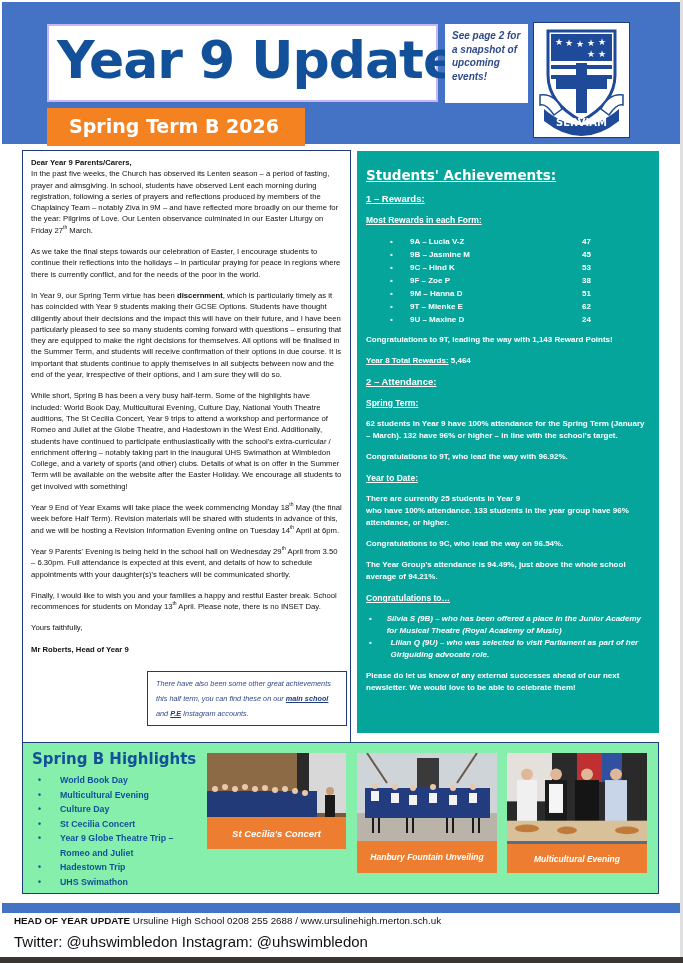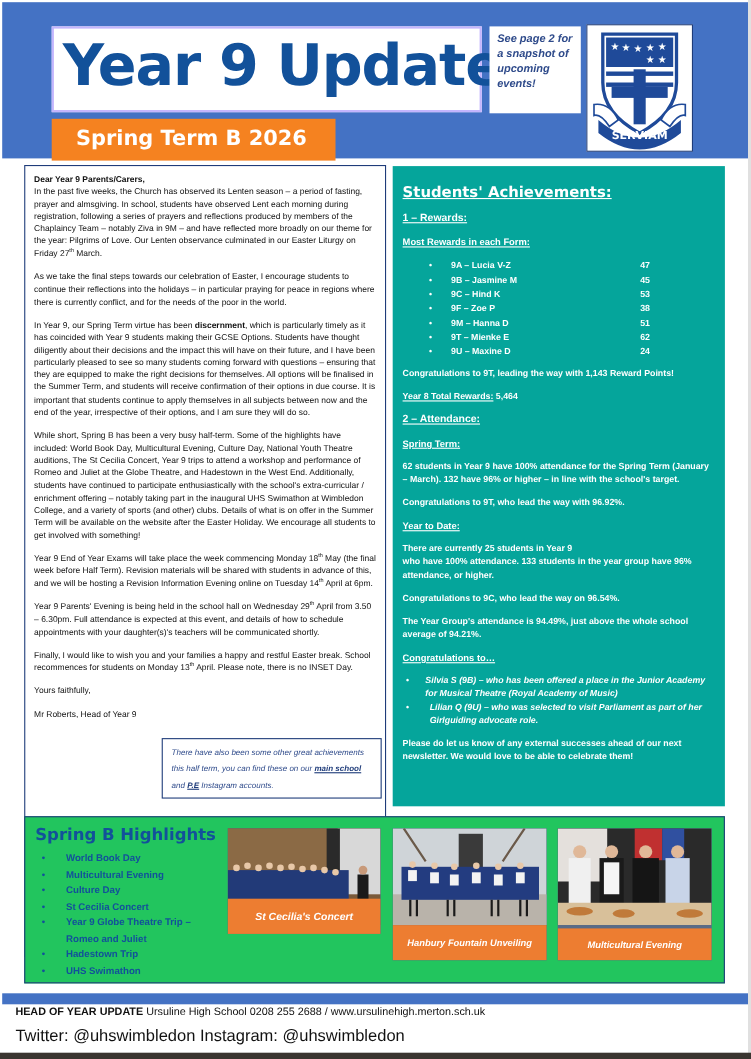--- a/index.html
+++ b/index.html
@@ -13,38 +13,38 @@
     .term-banner { position: absolute; left: 47px; top: 108px; width: 258px; height: 38px; background: #f58220; }
     .term-text { position: absolute; left: 22px; top: 7px; font-family: "DejaVu Sans", sans-serif; font-weight: bold; font-size: 19px; color: #fff; white-space: nowrap; }
     .note-box { position: absolute; left: 445px; top: 24px; width: 83px; height: 79px; background: #fff; text-decoration: underline; }
     .note-text { position: absolute; left: 7px; top: 5px; width: 74px; font-size: 10px; font-weight: bold; font-style: italic; color: #2e4a8a; line-height: 13.5px; }
     .crest-box { position: absolute; left: 533px; top: 22px; width: 97px; height: 116px; background: #fff; border: 1px solid #1f3c7a; }
 
     .letter-box { position: absolute; left: 22px; top: 150px; width: 329px; height: 720px; border: 1px solid #1f3c7a; background: #fff; padding: 6px 8px; font-size: 7.7px; line-height: 11.3px; color: #111; }
     .letter-box p { margin-bottom: 10px; }
     .letter-box .greet { font-weight: bold; margin-bottom: 0; }
     .letter-box sup { font-size: 5px; line-height: 0; }
-    .sign { font-weight: normal; }
+    .sign { font-weight: bold; }
     .ig-note { position: absolute; left: 124px; top: 520px; width: 200px; height: 55px; border: 1px solid #1f3c7a; background: #fff; padding: 4px 8px; font-size: 7.3px; font-style: italic; color: #2e4a8a; line-height: 15px; }
     .ig-note a { color: #1f3c7a; font-weight: bold; text-decoration: underline; }
 
     .achv-box { position: absolute; left: 357px; top: 151px; width: 302px; height: 582px; background: #05a59b; color: #fff; padding: 18px 9px; font-size: 8px; line-height: 12px; font-weight: bold; }
     .achv-title { font-size: 13.5px; text-decoration: underline; margin-bottom: 12px; font-family: "DejaVu Sans", sans-serif; }
     .achv-h { text-decoration: underline; margin-bottom: 9px; font-size: 8.5px; }
     .achv-h.big { font-size: 9.5px; }
     .reward-list { list-style: none; margin: 0 0 8px 0; }
     .reward-list li { display: flex; height: 13px; align-items: center; }
     .bullet { width: 44px; padding-left: 24px; font-size: 8px; }
     .rname { width: 172px; }
     .achv-box p { margin-bottom: 9px; }
     .congrats-list { list-style: none; margin-bottom: 9px; font-style: italic; }
     .congrats-list li { display: flex; }
     .congrats-list .bullet { width: 32px; padding-left: 3px; font-style: normal; }
 
-    .hl-box { position: absolute; left: 22px; top: 742px; width: 637px; height: 152px; border: 1px solid #1f3c7a; background: #22c55e; }
+    .hl-box { position: absolute; left: 22px; top: 742px; width: 637px; height: 152px; border: 1px solid #1f3c7a; background: #86efac; }
     .hl-title { position: absolute; left: 9px; top: 7px; font-family: "DejaVu Sans", sans-serif; font-weight: bold; font-size: 15px; color: #12519a; }
     .hl-list { position: absolute; left: 15px; top: 30px; list-style: none; color: #12519a; font-size: 8.8px; font-weight: bold; line-height: 14.5px; }
     .hl-list li { display: flex; }
     .hl-list .dot { width: 22px; }
     .photo { position: absolute; background: #5a6b86; overflow: hidden; }
     .photo .caption { position: absolute; left: 0; bottom: 0; width: 100%; background: #ed7d31; color: #fff; font-weight: bold; font-style: italic; text-align: center; display: flex; align-items: center; justify-content: center; }
     .p1 { left: 184px; top: 10px; width: 139px; height: 96px; }
     .p1 .caption { height: 32px; font-size: 9.5px; }
     .p2 { left: 334px; top: 10px; width: 140px; height: 120px; }
     .p2 .caption { height: 32px; font-size: 8.5px; line-height: 11px; margin-top: 12px; }

